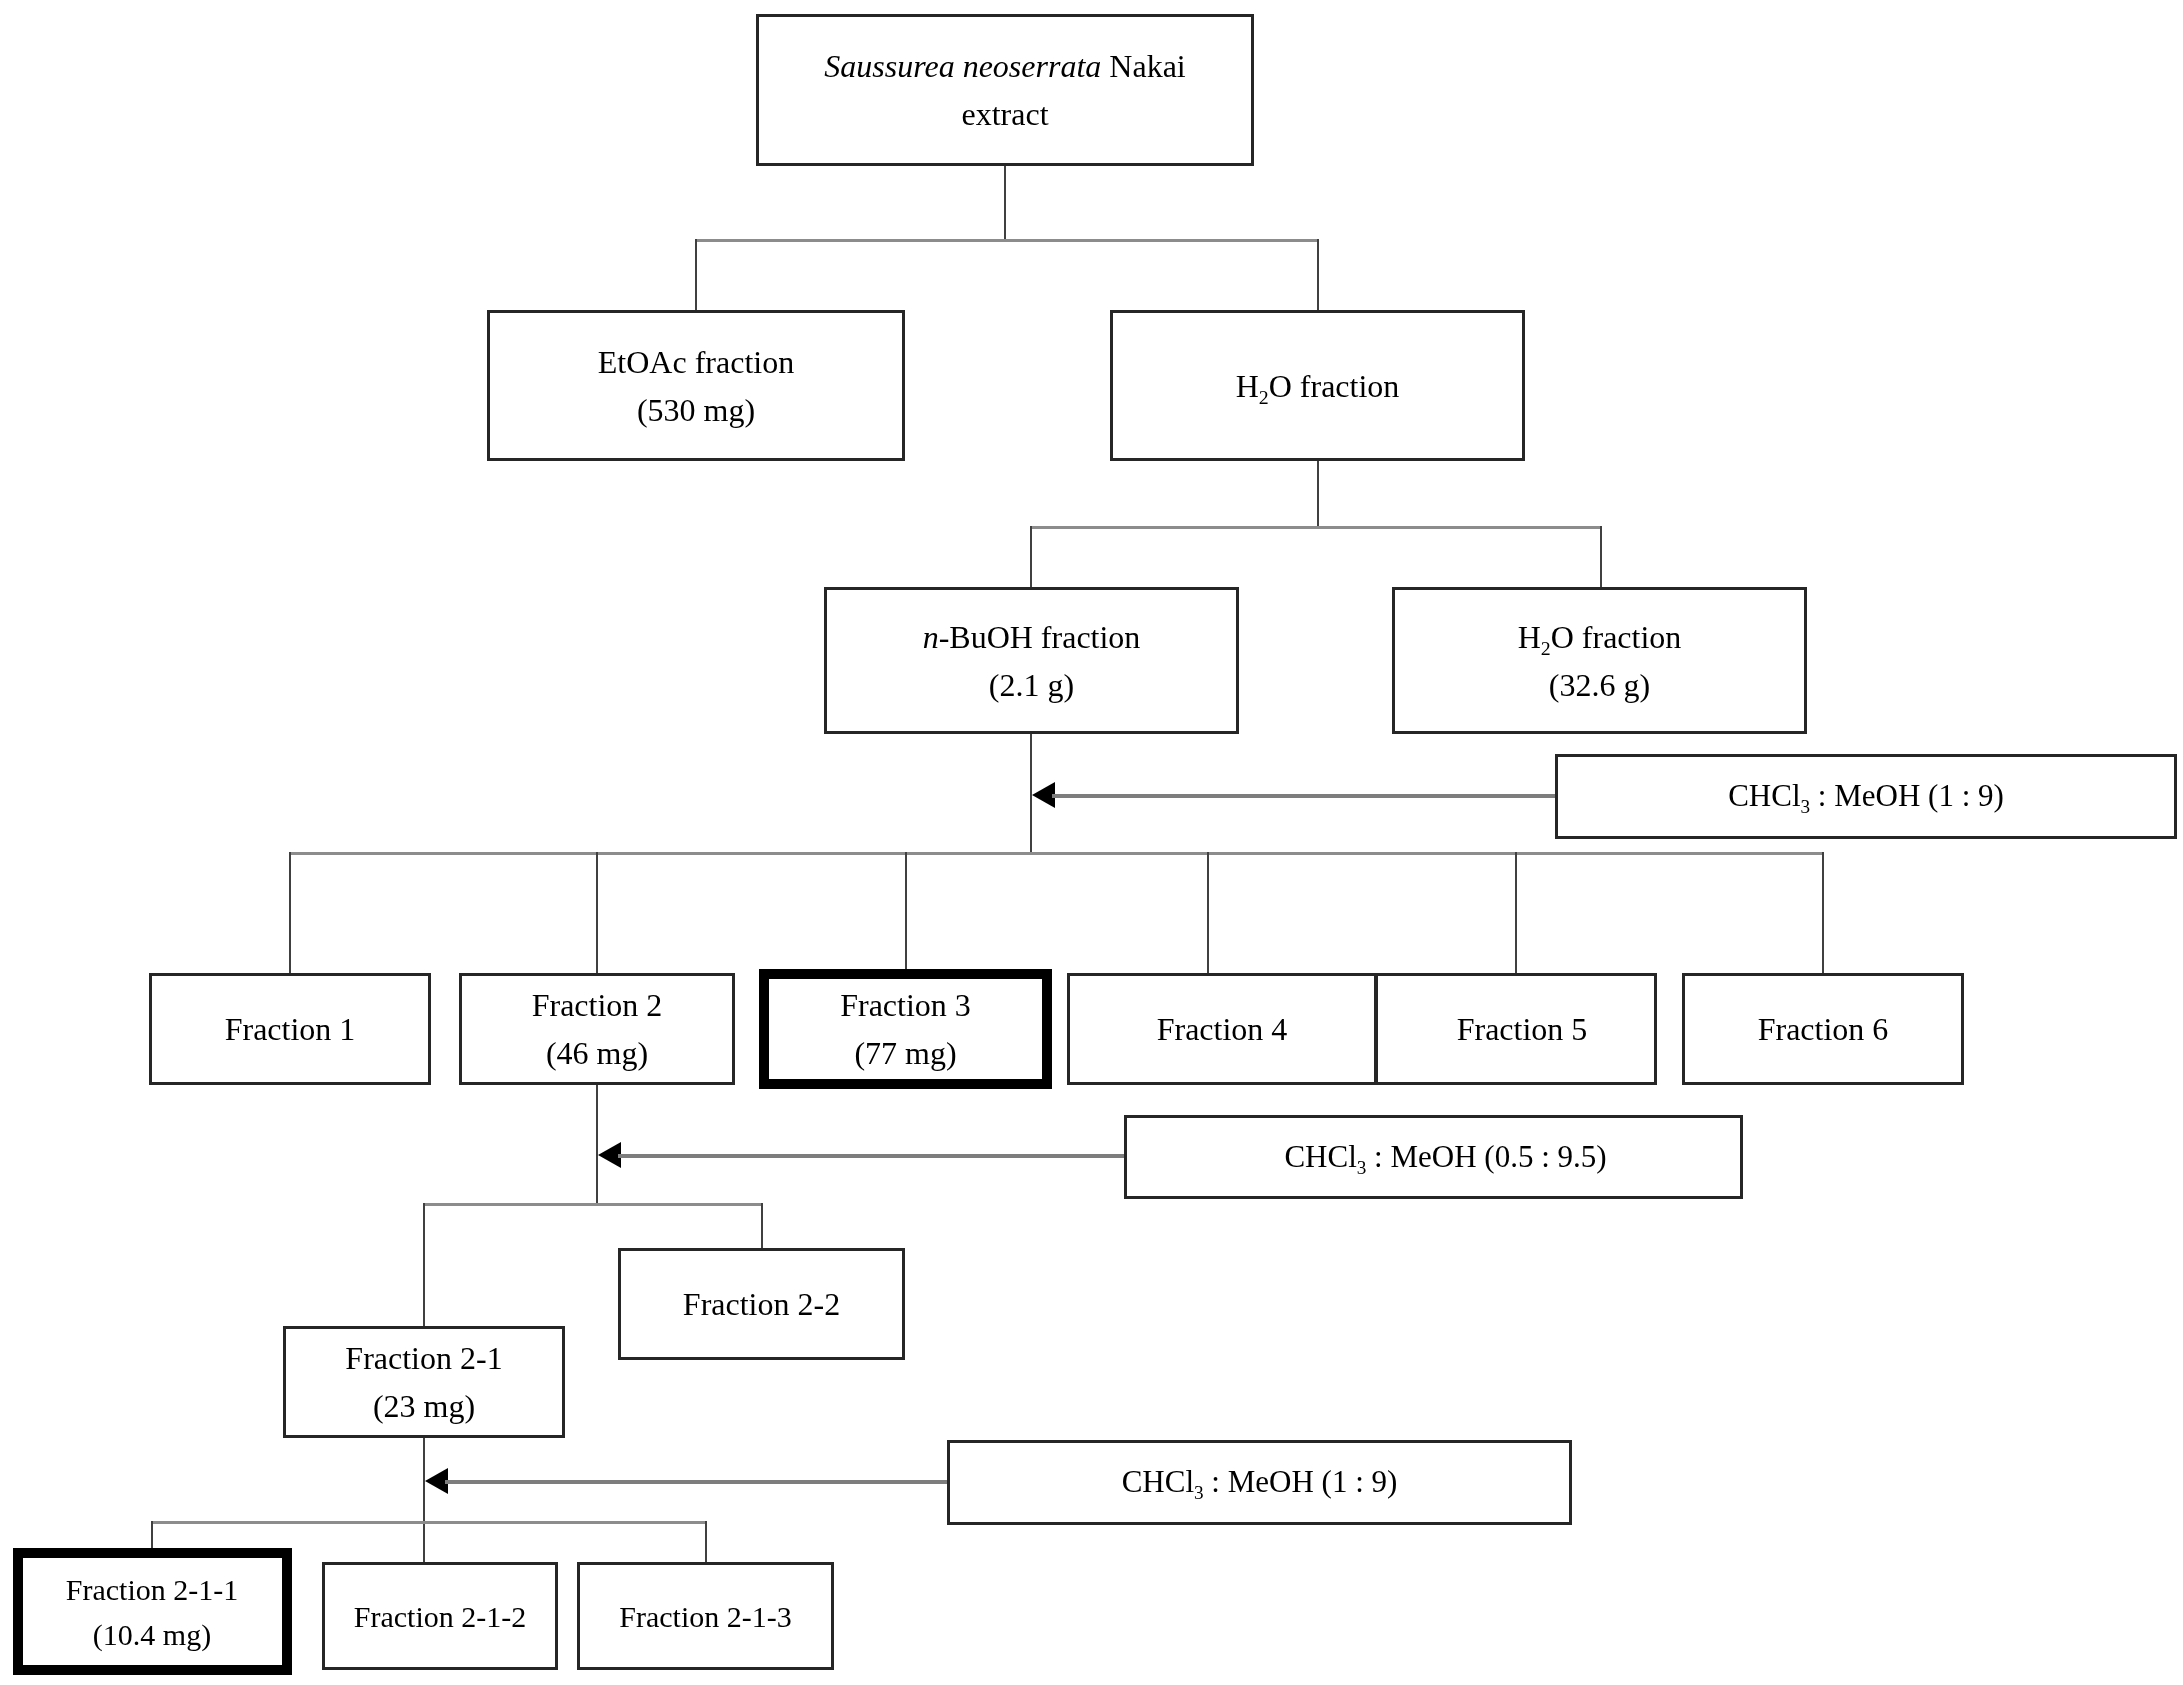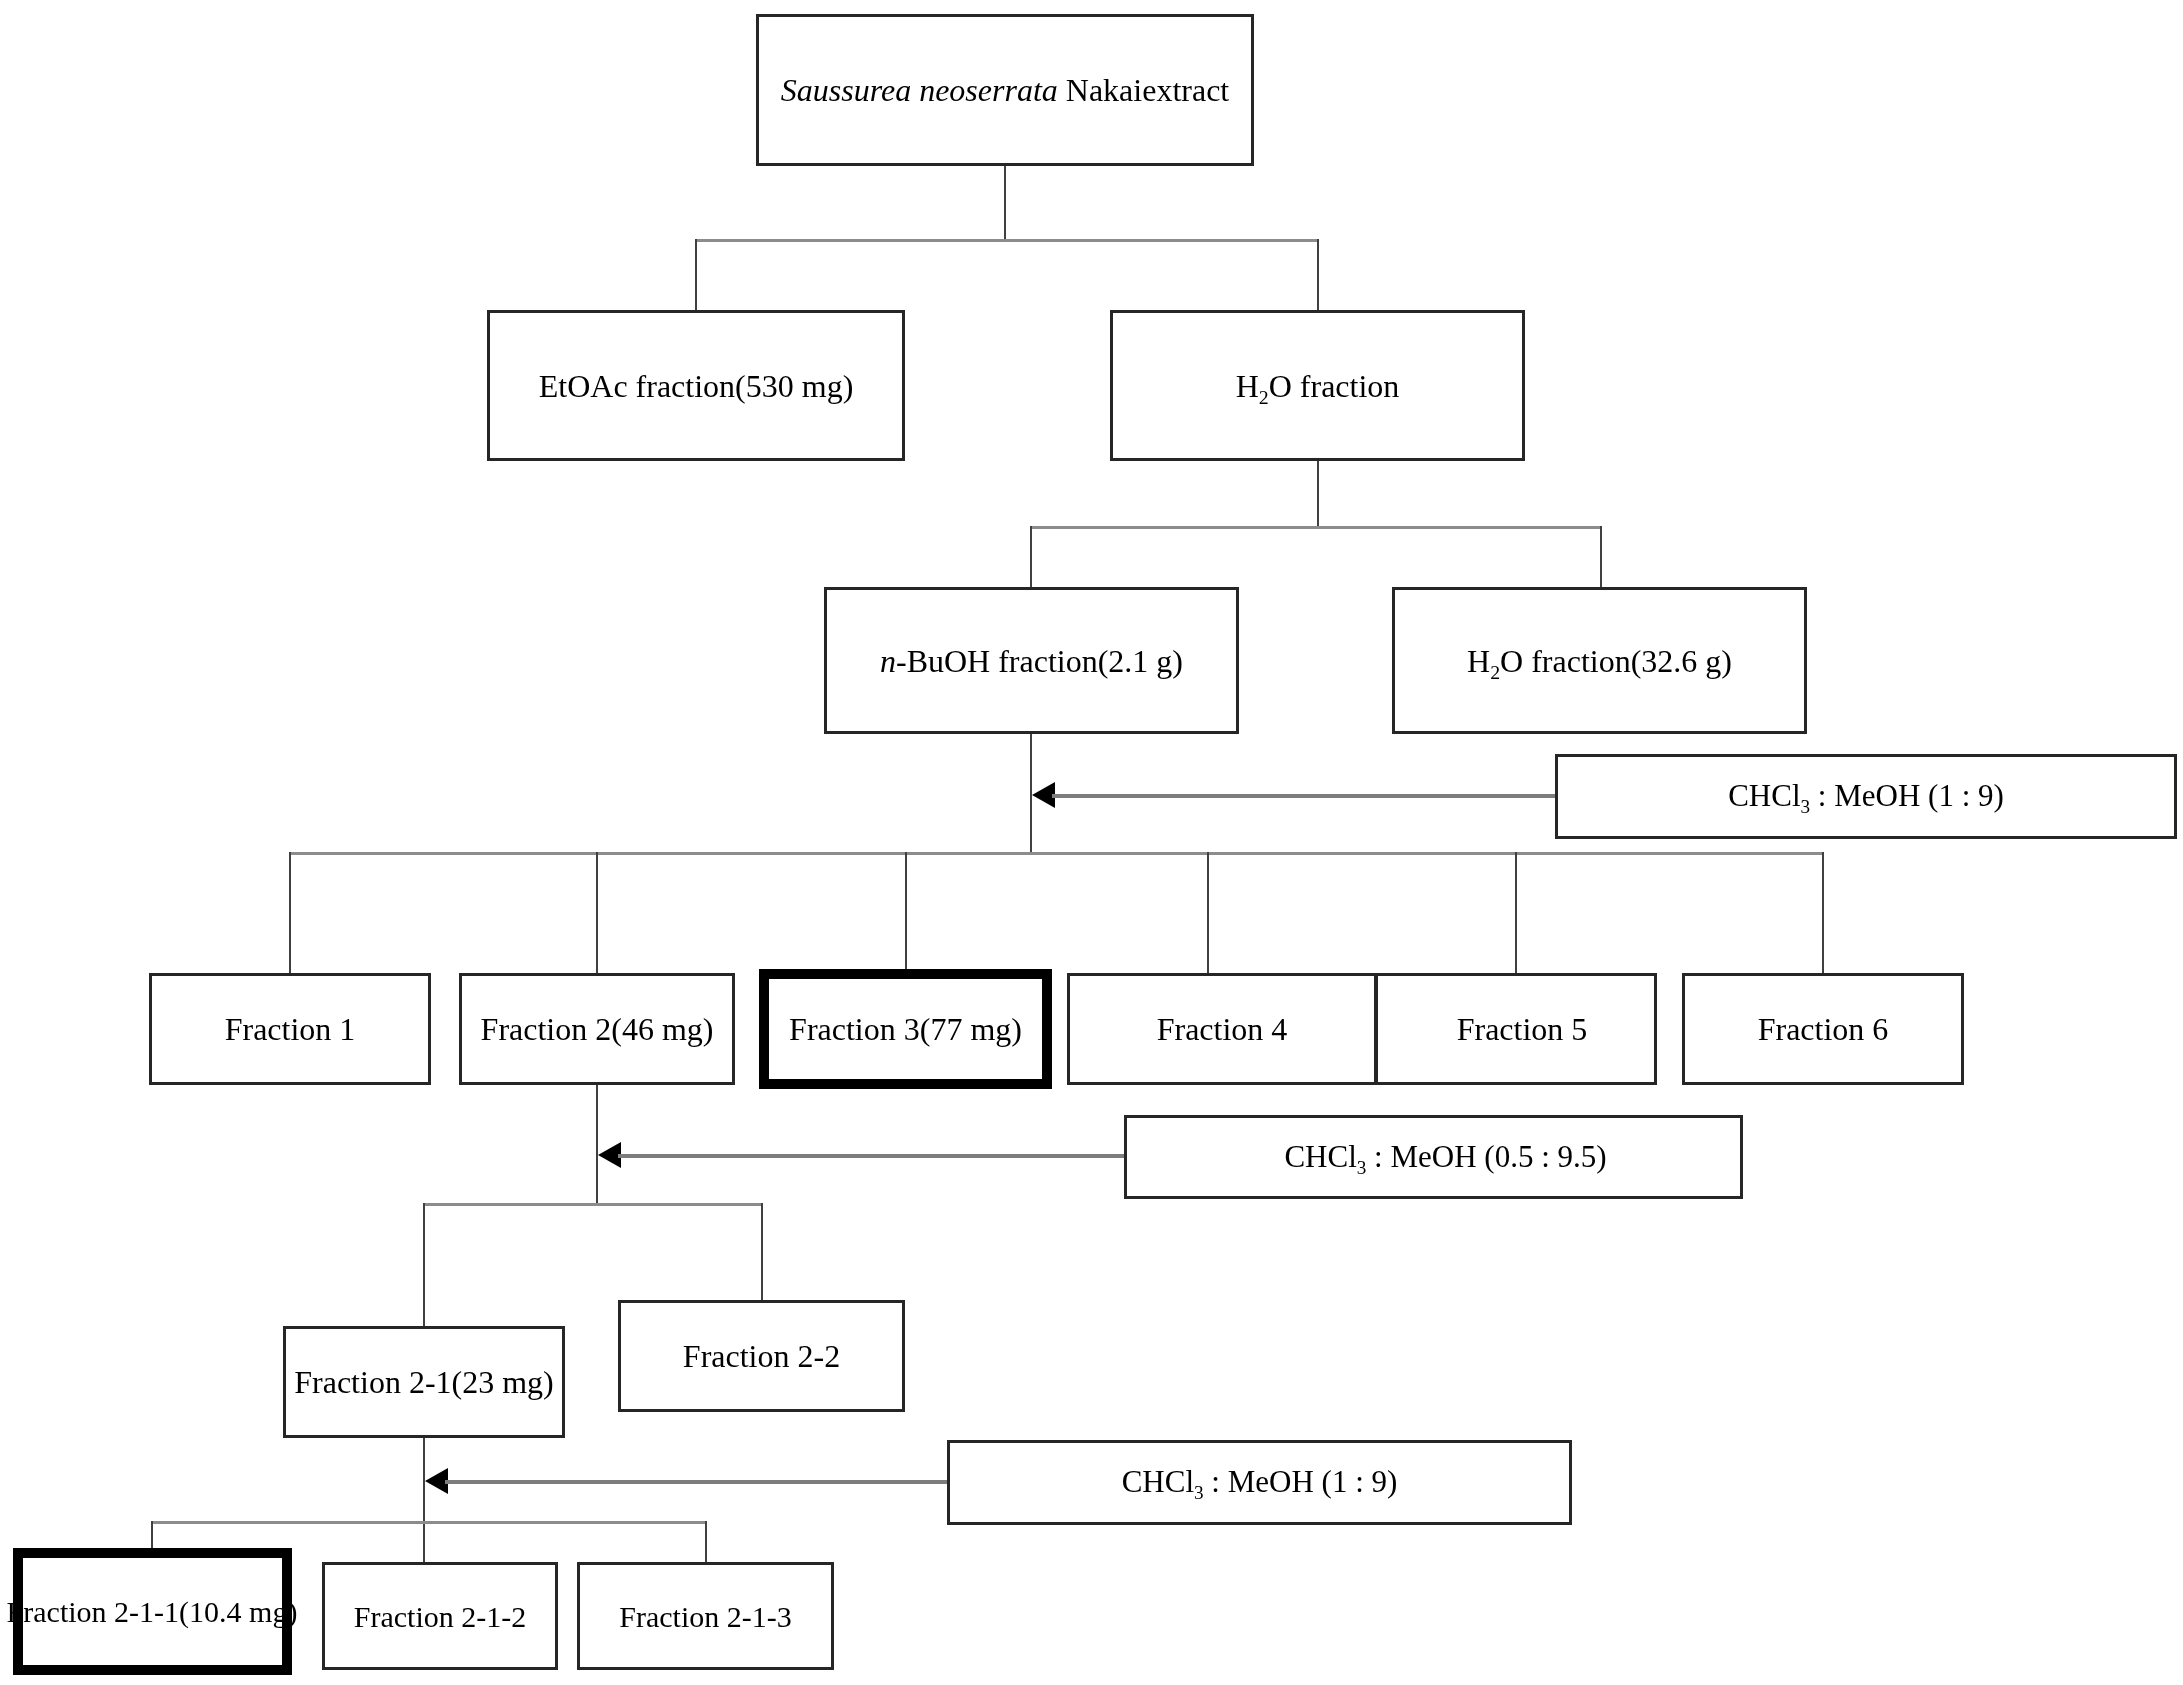--- a/index.html
+++ b/index.html
@@ -10,20 +10,21 @@
     background: #ffffff;
     font-family: "Liberation Serif", "DejaVu Serif", serif;
     color: #000000;
   }
   .box {
     position: absolute;
     box-sizing: border-box;
     border: 3px solid #262626;
     background: #ffffff;
     display: flex;
+    flex-direction: column;
     align-items: center;
     justify-content: center;
     text-align: center;
     font-size: 32px;
     line-height: 1.5;
     z-index: 3;
   }
   .box.bold { border: 10px solid #000000; }
   .box .line { white-space: nowrap; }
   .box sub { font-size: 0.62em; line-height: 0; }
@@ -154,21 +155,21 @@
 
   <div class="box solvent" style="left:1124px; top:1115px; width:619px; height:84px;padding-left:24px;">
     <div class="line"><span>CHCl</span><sub>3</sub><span> : MeOH (0.5 : 9.5)</span></div>
   </div>
 
   <div class="box" style="left:283px; top:1326px; width:282px; height:112px;">
     <div class="line">Fraction 2-1</div>
     <div class="line">(23 mg)</div>
   </div>
 
-  <div class="box" style="left:618px; top:1300px; width:287px; height:112px;">
+  <div class="box" style="left:618px; top:1248px; width:287px; height:112px;">
     <div class="line">Fraction 2-2</div>
   </div>
 
   <div class="box solvent" style="left:947px; top:1440px; width:625px; height:85px;">
     <div class="line"><span>CHCl</span><sub>3</sub><span> : MeOH (1 : 9)</span></div>
   </div>
 
   <div class="box bold small" style="left:12.5px; top:1548px; width:279px; height:127px;">
     <div class="line">Fraction 2-1-1</div>
     <div class="line">(10.4 mg)</div>

